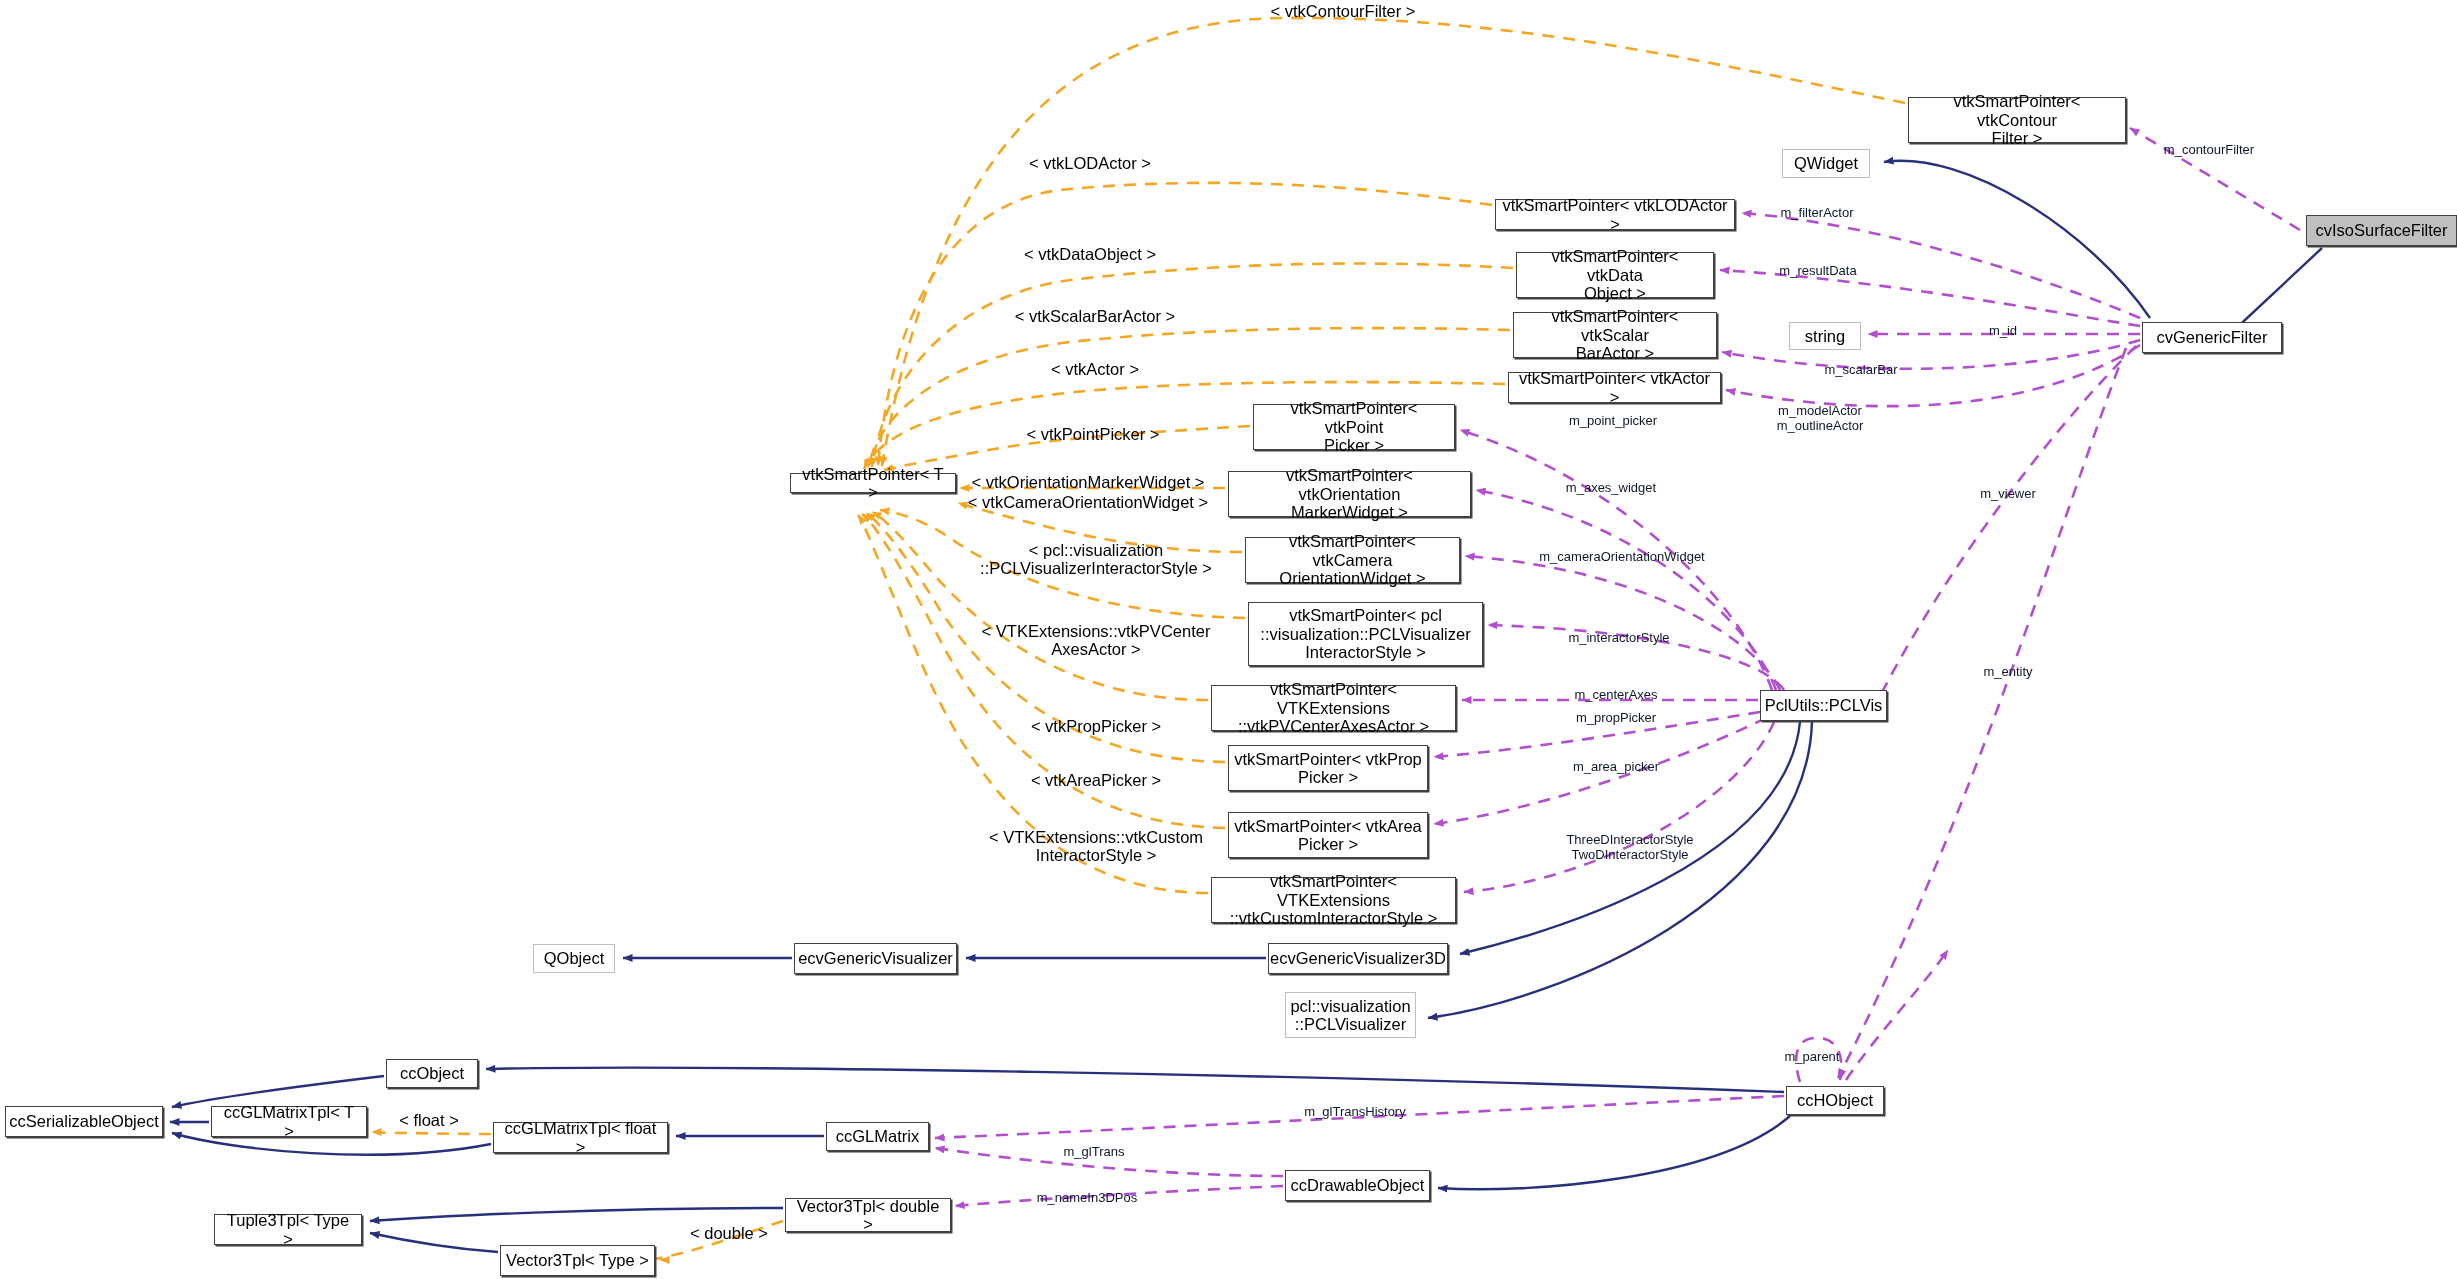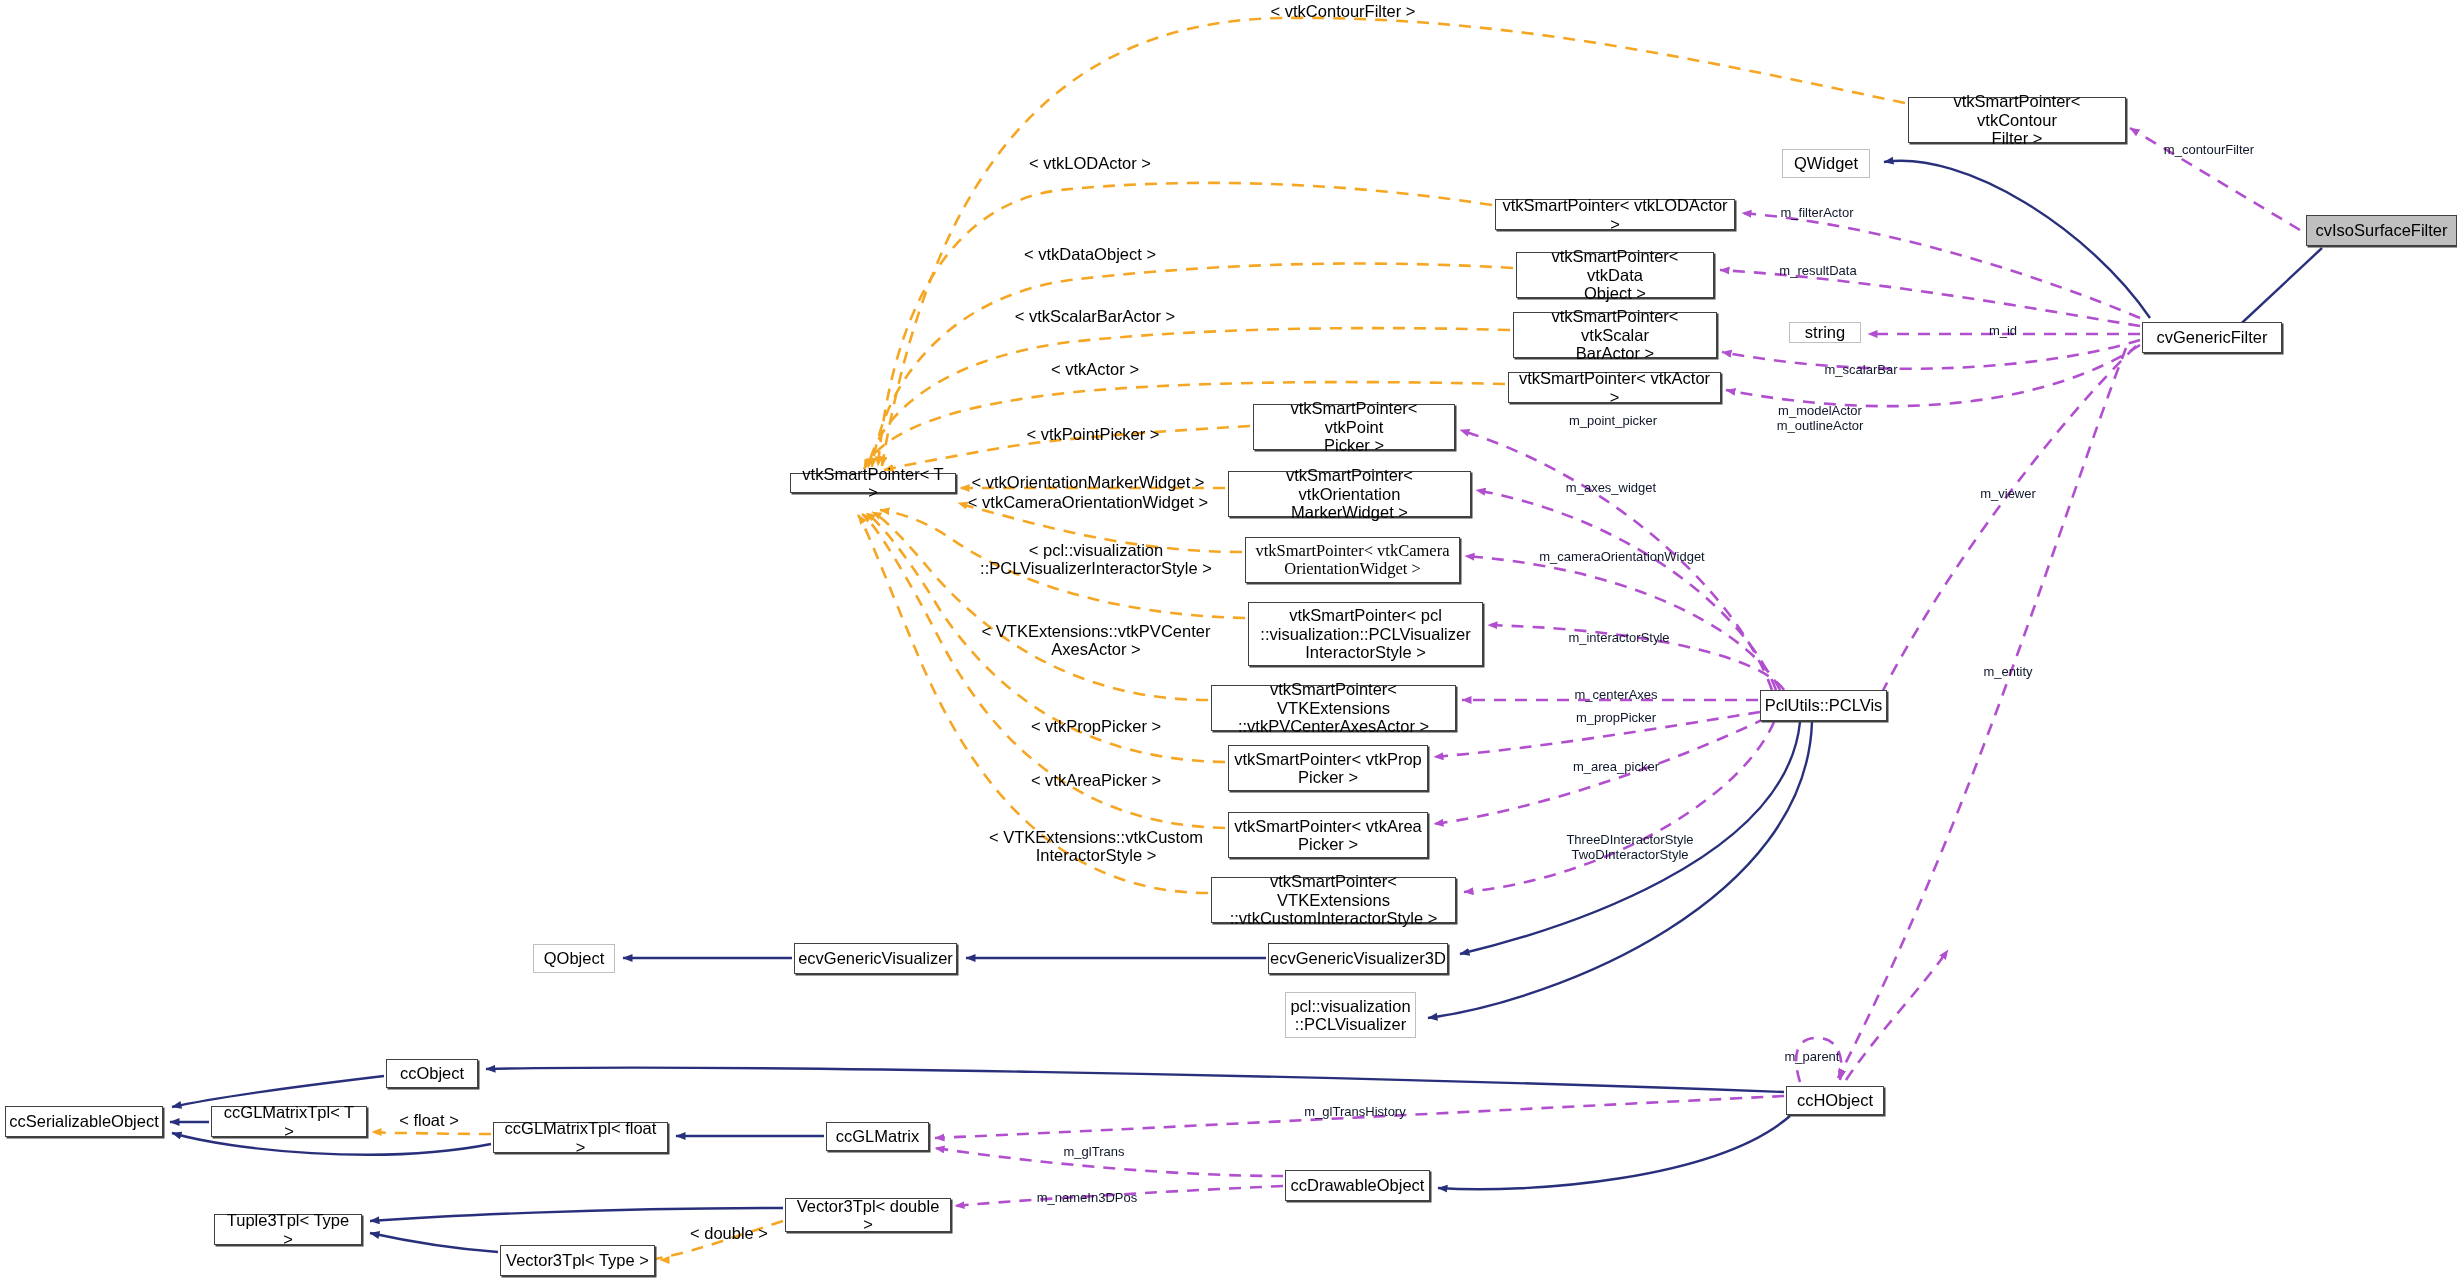--- a/index.html
+++ b/index.html
@@ -160,35 +160,35 @@
   <div class="node weak" style="left:1782px; top:149px; width:88px; height:29px;">QWidget</div>
 
   <div class="node strong" style="left:1495px; top:199px; width:240px; height:31px;">vtkSmartPointer&lt; vtkLODActor &gt;</div>
 
   <div class="node strong" style="left:1516px; top:252px; width:198px; height:46px;">vtkSmartPointer&lt; vtkData
 Object &gt;</div>
 
   <div class="node strong" style="left:1513px; top:312px; width:204px; height:46px;">vtkSmartPointer&lt; vtkScalar
 BarActor &gt;</div>
 
-  <div class="node weak" style="left:1789px; top:322px; width:72px; height:21px;">string</div>
+  <div class="node weak" style="left:1789px; top:322px; width:72px; height:28px;">string</div>
 
   <div class="node strong" style="left:1508px; top:372px; width:213px; height:31px;">vtkSmartPointer&lt; vtkActor &gt;</div>
 
   <div class="node strong" style="left:2142px; top:322px; width:140px; height:31px;">cvGenericFilter</div>
 
   <div class="node current" style="left:2306px; top:215px; width:151px; height:31px;">cvIsoSurfaceFilter</div>
 
   <div class="node strong" style="left:1253px; top:404px; width:202px; height:46px;">vtkSmartPointer&lt; vtkPoint
 Picker &gt;</div>
 
   <div class="node strong" style="left:1228px; top:471px; width:243px; height:46px;">vtkSmartPointer&lt; vtkOrientation
 MarkerWidget &gt;</div>
 
-  <div class="node strong" style="left:1245px; top:537px; width:215px; height:46px;font-family:Liberation Serif, serif;">vtkSmartPointer&lt; vtkCamera
+  <div class="node strong" style="left:1245px; top:537px; width:215px; height:46px;">vtkSmartPointer&lt; vtkCamera
 OrientationWidget &gt;</div>
 
   <div class="node strong" style="left:1248px; top:602px; width:235px; height:64px;">vtkSmartPointer&lt; pcl
 ::visualization::PCLVisualizer
 InteractorStyle &gt;</div>
 
   <div class="node strong" style="left:1211px; top:685px; width:245px; height:46px;">vtkSmartPointer&lt; VTKExtensions
 ::vtkPVCenterAxesActor &gt;</div>
 
   <div class="node strong" style="left:1228px; top:745px; width:200px; height:46px;">vtkSmartPointer&lt; vtkProp

